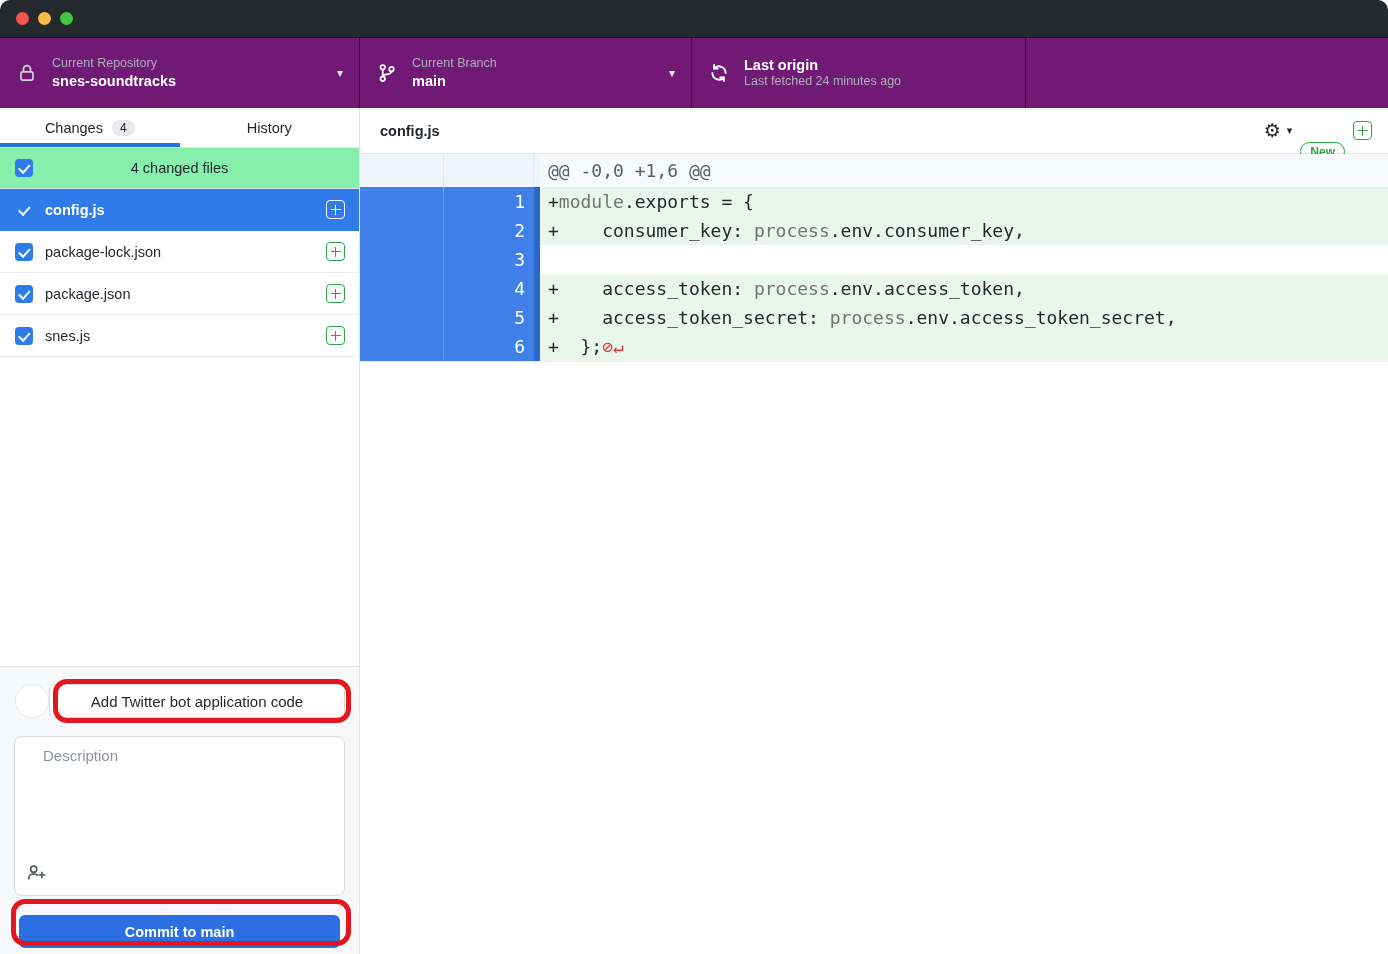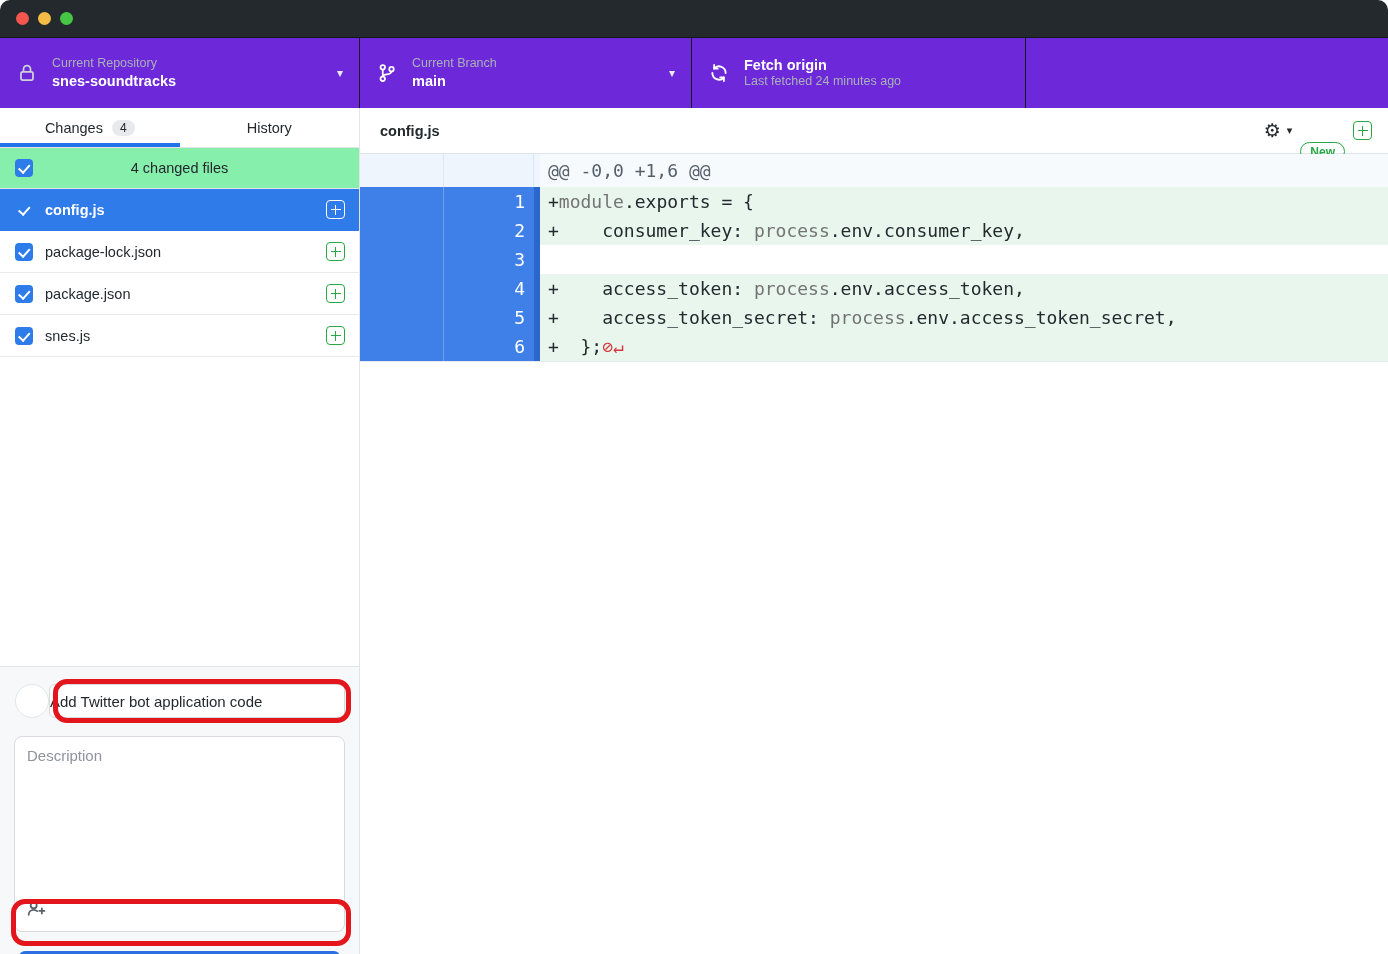--- a/index.html
+++ b/index.html
@@ -11,21 +11,21 @@
   
   .titlebar { height:38px; background:#24292e; border-bottom:1px solid #15181b;
               display:flex; align-items:center; padding-left:16px; }
   .traffic { display:flex; gap:9px; }
   .light { width:13px; height:13px; border-radius:50%; }
   .light.red   { background:#f3564e; }
   .light.yellow{ background:#f5bd45; }
   .light.green { background:#47c646; }
 
   
-  .toolbar { height:70px; background:#6d28d9; display:flex;justify-content:flex-end; }
+  .toolbar { height:70px; background:#701a75; display:flex;justify-content:flex-end; }
   .tb-section { display:flex; align-items:center; padding:0 16px;
                 border-right:1px solid #15181b; position:relative; cursor:default; }
   .tb-repo   { width:360px; }
   .tb-branch { width:332px; }
   .tb-fetch  { width:334px; }
   .tb-rest   { flex:1; border-right:none; }
   .tb-icon { width:22px; margin-right:14px; display:flex; justify-content:center; }
   .tb-texts { display:flex; flex-direction:column; line-height:1.25; }
   .tb-label { font-size:12.5px; color:#aab1b8; }
   .tb-value { font-size:14.5px; color:#ffffff; font-weight:700; }
@@ -72,24 +72,24 @@
   .sidebar-spacer { flex:1; background:#fff; }
 
   
   .commit-area { height:288px; background:#f7f8fa; border-top:1px solid #e4e6e9;
          padding:12px 14px 0; position:relative; }
   .summary-row { display:flex; align-items:center; height:44px; }
   .avatar { width:34px; height:34px; border-radius:50%; background:#fff;
          border:1px solid #e3e5e8; flex:0 0 auto; margin-left:1px; }
   .summary-field { flex:1; height:34px; background:#fff;
          border:1px solid #d5d9de; border-radius:6px; display:flex;
-         align-items:center; padding-left:0; font-size:15px; color:#24292e; }
-  .description-box { margin-top:13px; height:196px; background:#fff;
+         align-items:center; padding-left:0; font-size:15px; color:#24292e;justify-content:center; }
+  .description-box { margin-top:13px; height:160px; background:#fff;
          border:1px solid #d7dbe0; border-radius:8px; position:relative;
-         padding:10px 12px; }
+         padding:10px 28px; }
   .description-placeholder { color:#8d949c; font-size:15px; }
   .coauthor-btn { position:absolute; left:11px; bottom:9px; cursor:pointer; }
   .commit-btn { margin:19px 5px 0; height:33px; width:calc(100% - 10px);
          background:#2c6fe2; border:none; border-radius:6px; color:#fff;
          font-size:14.5px; font-weight:600; cursor:pointer;
          font-family:"Liberation Sans", sans-serif; }
   .commit-btn b { font-weight:800; }
   .annotation { position:absolute; border:5px solid #e3161d; border-radius:14px;
          pointer-events:none; }
   .annotation.summary { left:53px; top:12px; width:298px; height:44px; }
@@ -168,21 +168,21 @@
     <div class="tb-section tb-fetch">
       <span class="tb-icon">
         <svg width="20" height="20" viewBox="0 0 16 16" fill="none" stroke="#ffffff" stroke-width="1.5" stroke-linecap="round">
           <path d="M13.3 8a5.3 5.3 0 0 0-9.2-3.6"></path>
           <path d="M4.1 1.6v2.9h2.9" stroke-linejoin="round"></path>
           <path d="M2.7 8a5.3 5.3 0 0 0 9.2 3.6"></path>
           <path d="M11.9 14.4v-2.9H9" stroke-linejoin="round"></path>
         </svg>
       </span>
       <span class="tb-texts">
-        <span class="tb-value">Fetch origin</span>
+        <span class="tb-value">Last origin</span>
         <span class="tb-label">Last fetched 24 minutes ago</span>
       </span>
     </div>
     <div class="tb-section tb-rest"></div>
   </div>
 
   <div class="app-body">
 
     <div class="sidebar">
       <div class="tabbar">

